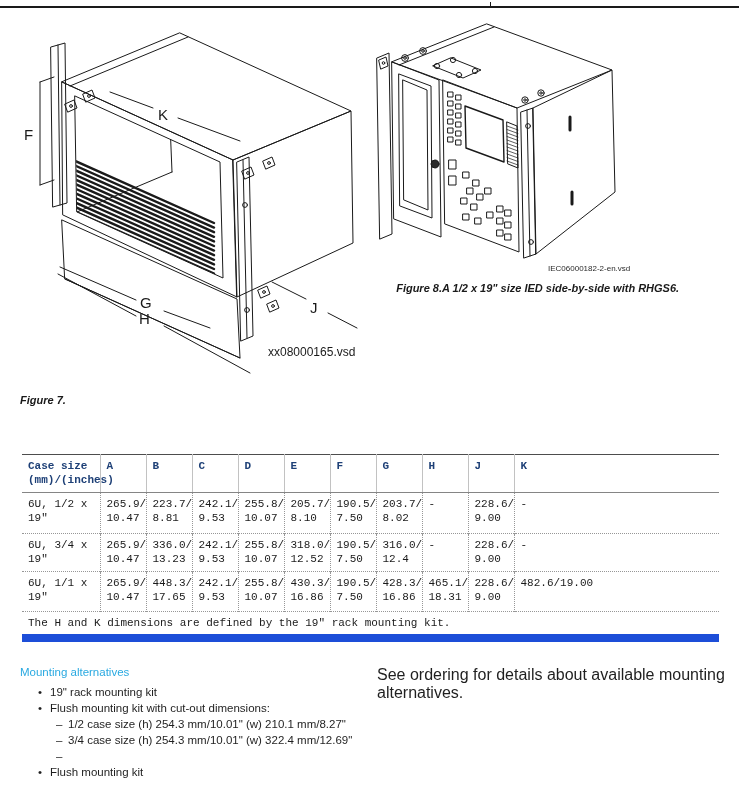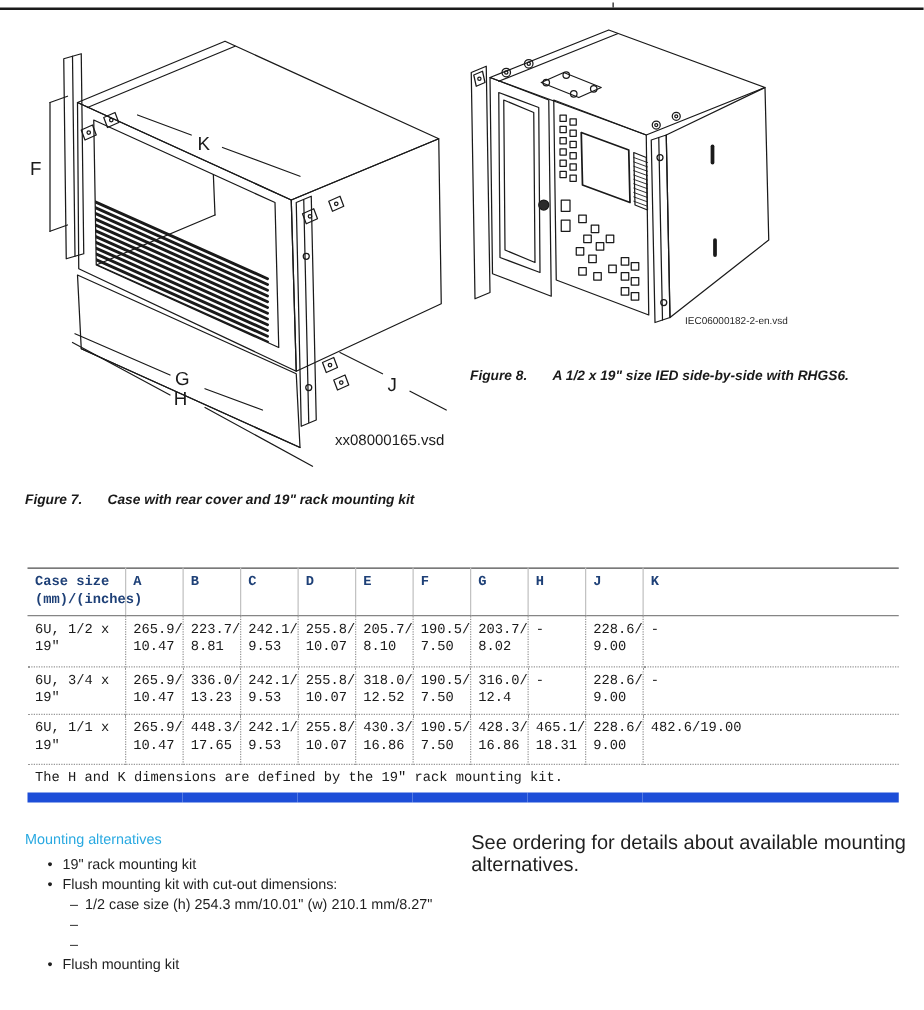--- a/index.html
+++ b/index.html
@@ -13,26 +13,26 @@
 
   
   .fig{position:absolute;}
   .fig7{left:18px;top:28px;}
   .fig8{left:375px;top:22px;}
   svg.linework{stroke:#1a1a1a;fill:none;stroke-width:1;stroke-linejoin:round;stroke-linecap:round;}
   svg.linework text{stroke:none;fill:#1a1a1a;font-family:"Liberation Sans",sans-serif;}
   .dimlbl{font-size:15px;}
   .filelbl{font-size:12px;}
 
-  .fig8-file{position:absolute;left:512px;top:252px;font-size:8px;color:#2a2a2a;padding-left:36px;}
+  .fig8-file{position:absolute;left:512px;top:264px;font-size:8px;color:#2a2a2a;padding-left:36px;}
 
   .caption{position:absolute;display:flex;font-size:11px;font-style:italic;font-weight:700;color:#1a1a1a;}
   .caption .num{min-width:66px;}
-  .cap7{left:20px;top:394px;}
-  .cap8{left:376px;top:295px;}
+  .cap7{left:20px;top:394px;flex-direction:column;}
+  .cap8{left:376px;top:282px;text-align:right;}
 
   
   .tablewrap{position:absolute;left:22px;top:454px;width:697px;font-family:Liberation Mono, monospace;}
   table{border-collapse:collapse;width:100%;table-layout:fixed;}
   th,td{box-sizing:border-box;}
   thead th{
     font-size:11px;font-weight:700;color:#1e4077;text-align:left;vertical-align:top;
     padding:4px 6px;height:36px;white-space:pre-line;line-height:1.3;
     border-top:1.5px solid #4d4d4d;border-bottom:1px solid #858585;border-right:1px solid #c2c2c2;
   }
@@ -260,21 +260,20 @@
       <circle cx="150" cy="78" r="1.2"></circle>
     <circle cx="166" cy="71" r="3.2"></circle>
       <circle cx="166" cy="71" r="1.2"></circle>
   </g>
 </svg>
 
 <div class="fig8-file">IEC06000182-2-en.vsd</div>
 
 <div class="caption cap7">
   <span class="num">Figure 7.</span>
-  <span class="txt">Case with rear cover and 19" rack mounting kit</span>
 </div>
 
 <div class="caption cap8">
   <span class="num">Figure 8.</span>
   <span class="txt">A 1/2 x 19" size IED side-by-side with RHGS6.</span>
 </div>
 
 <div class="tablewrap">
   <table>
     <colgroup>
@@ -390,20 +389,21 @@
     <div class="li lvl1">
       <span class="marker">•</span>
       <span class="txt">Flush mounting kit with cut-out dimensions:</span>
     </div>
     <div class="li lvl2">
       <span class="marker">–</span>
       <span class="txt">1/2 case size (h) 254.3 mm/10.01" (w) 210.1 mm/8.27"</span>
     </div>
     <div class="li lvl2">
       <span class="marker">–</span>
+      <span class="txt">3/4 case size (h) 254.3 mm/10.01" (w) 322.4 mm/12.69"</span>
     </div>
     <div class="li lvl2">
       <span class="marker">–</span>
     </div>
     <div class="li lvl1">
       <span class="marker">•</span>
       <span class="txt">Flush mounting kit</span>
     </div>
   </div>
 

